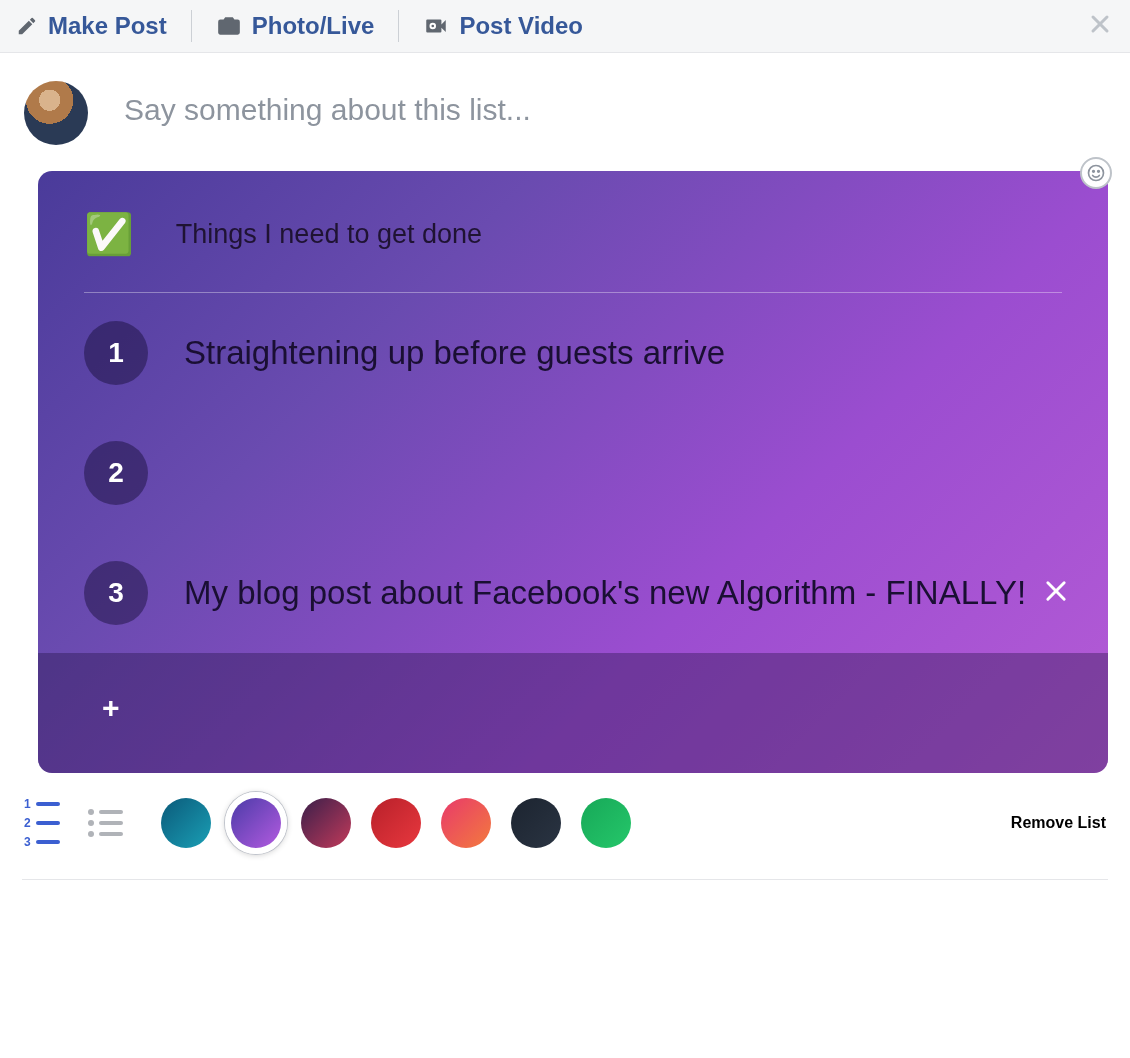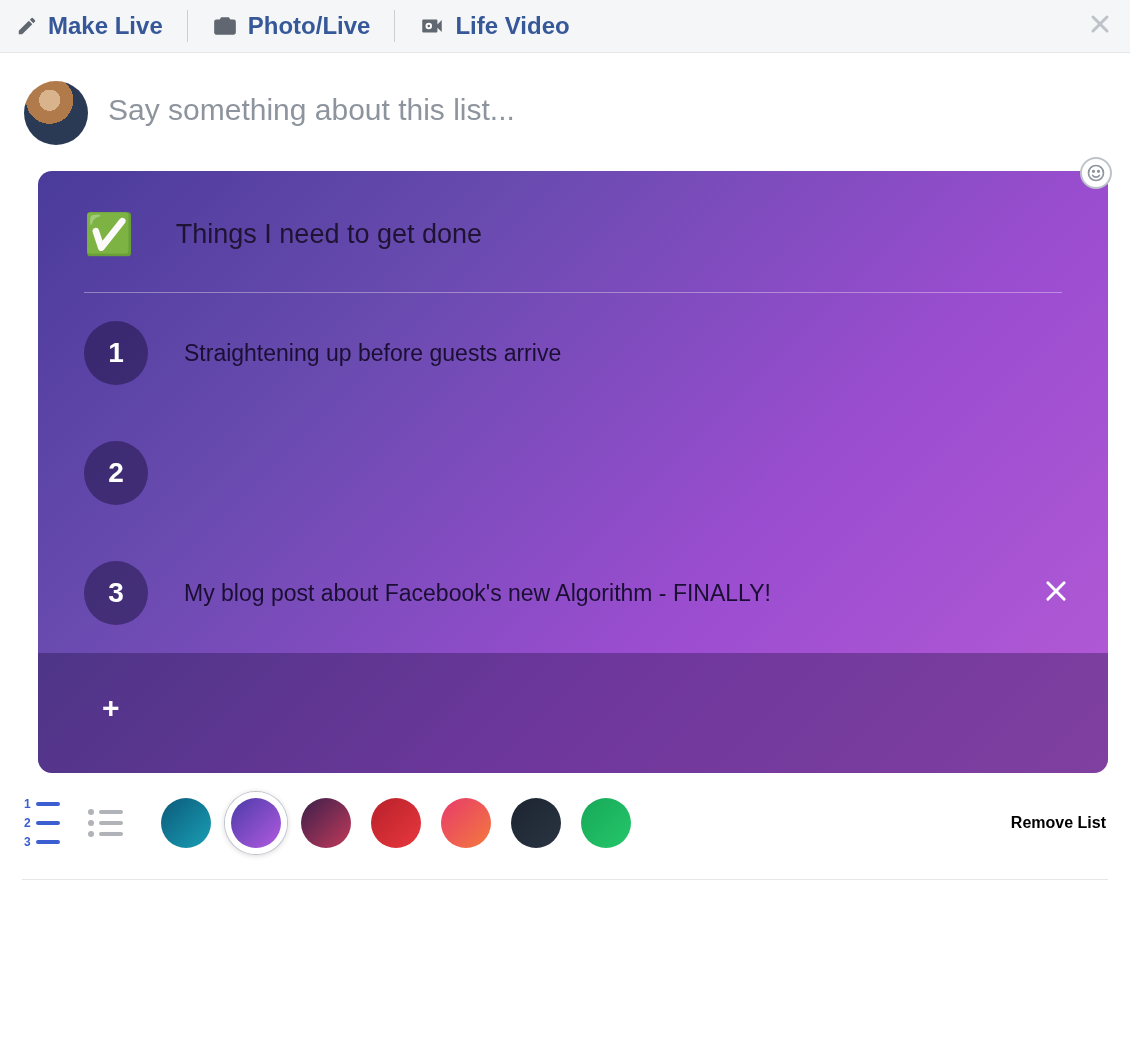--- a/index.html
+++ b/index.html
@@ -46,21 +46,21 @@
       width: 64px; height: 64px;
       border-radius: 50%;
       background: radial-gradient(circle at 40% 30%, #d9b38c 0 18%, #b07a4a 18% 40%, #2a3a55 40% 100%);
       flex-shrink: 0;
     }
     .composer-input {
       border: none;
       outline: none;
       font-size: 30px;
       color: #1c1e21;
-      margin-left: 20px;
+      margin-left: 36px;
       margin-top: 12px;
       flex: 1;
     }
     .composer-input::placeholder { color: #8d949e; }
     .emoji-btn {
       position: absolute;
       right: 18px;
       bottom: -36px;
       width: 32px; height: 32px;
       border-radius: 50%;
@@ -96,21 +96,21 @@
     .num-badge {
       width: 64px; height: 64px;
       border-radius: 50%;
       background: rgba(20, 10, 50, 0.45);
       display: flex; align-items: center; justify-content: center;
       font-size: 28px; font-weight: 700;
       color: #fff;
       margin-right: 36px;
       flex-shrink: 0;
     }
-    .item-text { font-size: 23px; font-weight: 500; color: #1a0f33; text-align: right; }
+    .item-text { font-size: 33px; font-weight: 500; color: #1a0f33; text-align: right; }
     .row-x {
       position: absolute; right: 38px; top: 50%; transform: translateY(-50%);
       color: #fff; cursor: pointer;
     }
     .add-row {
       background: rgba(30, 15, 60, 0.35);
       display: flex; align-items: center;
       padding: 38px 46px 48px 64px;
       cursor: pointer;
     }
@@ -154,39 +154,39 @@
 </head>
 <body>
 
 <div class="tabbar">
   <div class="tab">
     <span class="ico">
       <svg width="22" height="22" viewBox="0 0 24 24" fill="currentColor">
           <path d="M3 17.25V21h3.75l11-11-3.75-3.75L3 17.25zM20.7 7.04a1 1 0 0 0 0-1.41l-2.33-2.33a1 1 0 0 0-1.41 0l-1.83 1.83 3.75 3.75 1.82-1.84z"></path>
         </svg>
     </span>
-    <span>Make Live</span>
+    <span>Make Post</span>
   </div>
   <div class="tab">
     <span class="ico">
       <svg width="26" height="26" viewBox="0 0 24 24" fill="currentColor">
           <path d="M12 15a3.5 3.5 0 1 0 0-7 3.5 3.5 0 0 0 0 7zm8-9h-3l-1.5-2h-7L7 6H4a2 2 0 0 0-2 2v10c0 1.1.9 2 2 2h16a2 2 0 0 0 2-2V8a2 2 0 0 0-2-2z"></path>
         </svg>
     </span>
     <span>Photo/Live</span>
   </div>
   <div class="tab">
     <span class="ico">
       <svg width="26" height="26" viewBox="0 0 24 24" fill="currentColor">
           <path d="M17 10.5V7a1 1 0 0 0-1-1H4a1 1 0 0 0-1 1v10a1 1 0 0 0 1 1h12a1 1 0 0 0 1-1v-3.5l4 4v-11l-4 4z"></path>
           <circle cx="9" cy="12" r="3" fill="#fff"></circle>
           <circle cx="9" cy="12" r="1.2" fill="currentColor"></circle>
         </svg>
     </span>
-    <span>Life Video</span>
+    <span>Post Video</span>
   </div>
   <span class="close-x">
     <svg width="24" height="24" viewBox="0 0 24 24" stroke="currentColor" stroke-width="3" stroke-linecap="round">
         <line x1="5" y1="5" x2="19" y2="19"></line>
         <line x1="19" y1="5" x2="5" y2="19"></line>
       </svg>
   </span>
 </div>
 
 <div class="composer">

